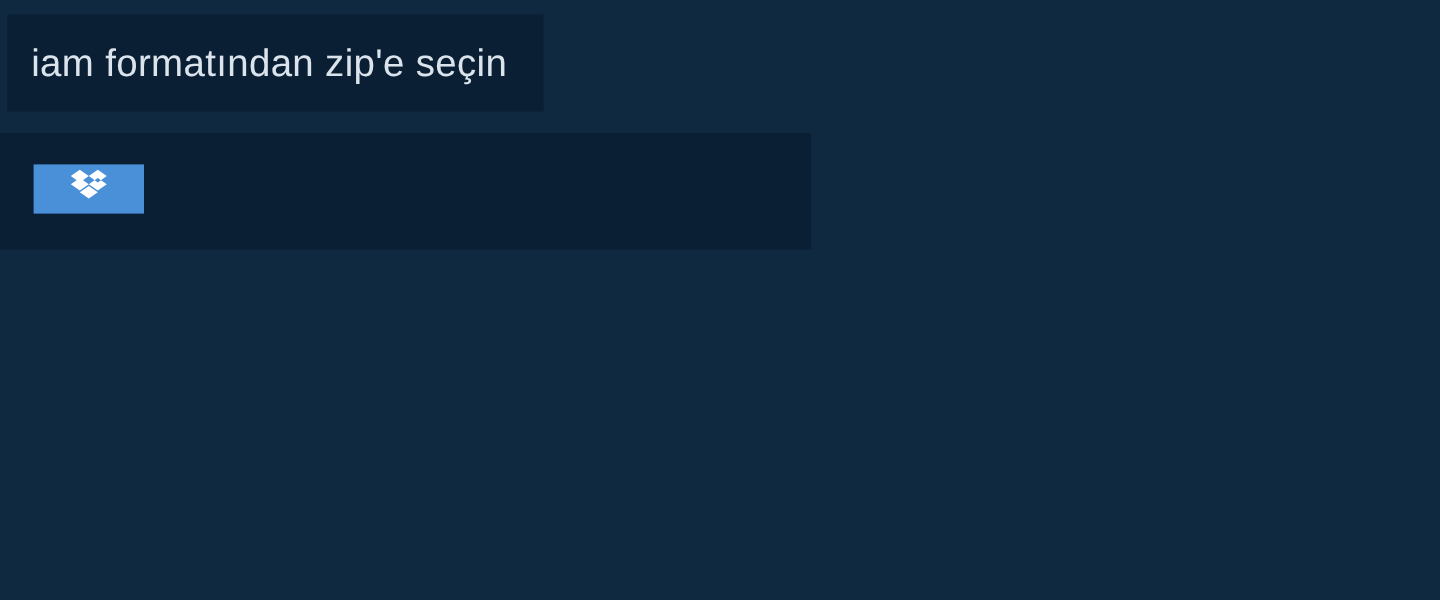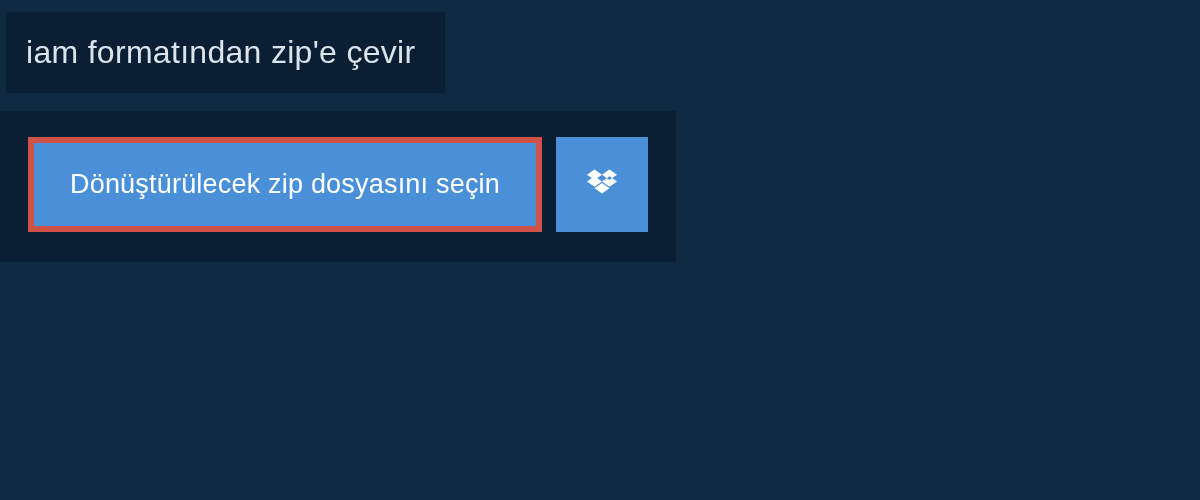--- a/index.html
+++ b/index.html
@@ -60,27 +60,24 @@
     height: 36px;
     fill: #ffffff;
   }
 </style>
 </head>
 <body>
 
 
 
 <div class="header">
-  <div class="header-title">iam formatından zip'e çevir</div>
+  <div class="header-title">iam formatından zip'e seçin</div>
 </div>
 
 <div class="panel">
-  <div class="select-file-btn">
-    <span>Dönüştürülecek zip dosyasını seçin</span>
-  </div>
   <div class="dropbox-btn">
     <span>
       <svg viewBox="0 0 48 48">
         <path d="M14 6 L24 13 L14 20 L4 13 Z M34 6 L44 13 L34 20 L24 13 Z M4 22 L14 15 L24 22 L14 29 Z M44 22 L34 15 L24 22 L34 29 Z M14 31 L24 24 L34 31 L24 38 Z"></path>
       </svg>
     </span>
   </div>
 </div>
 
 

